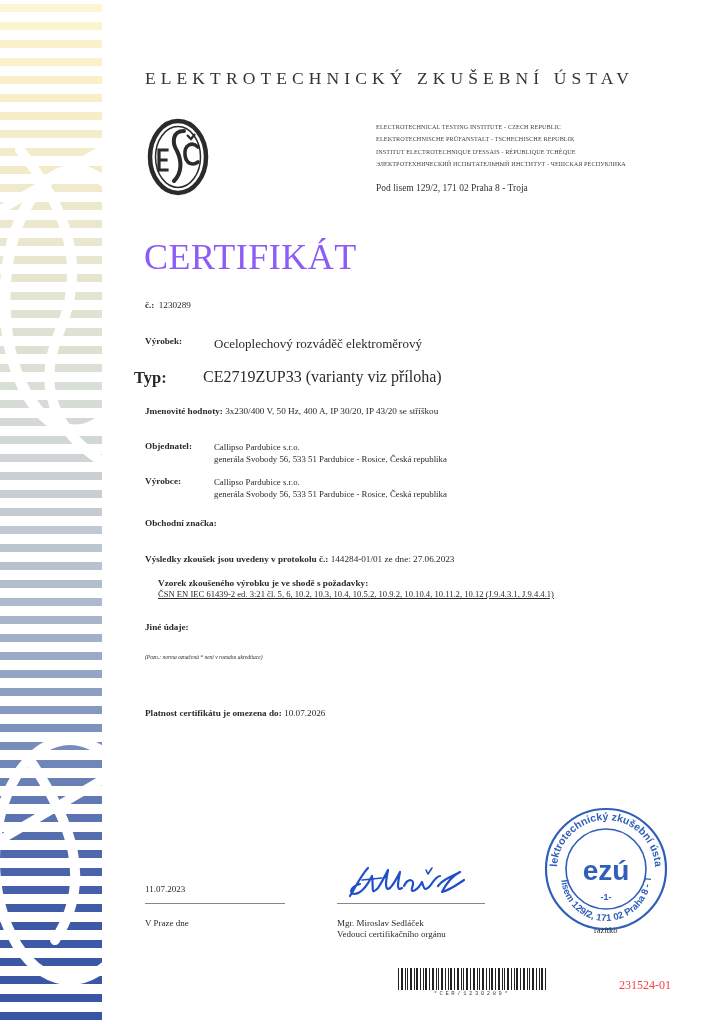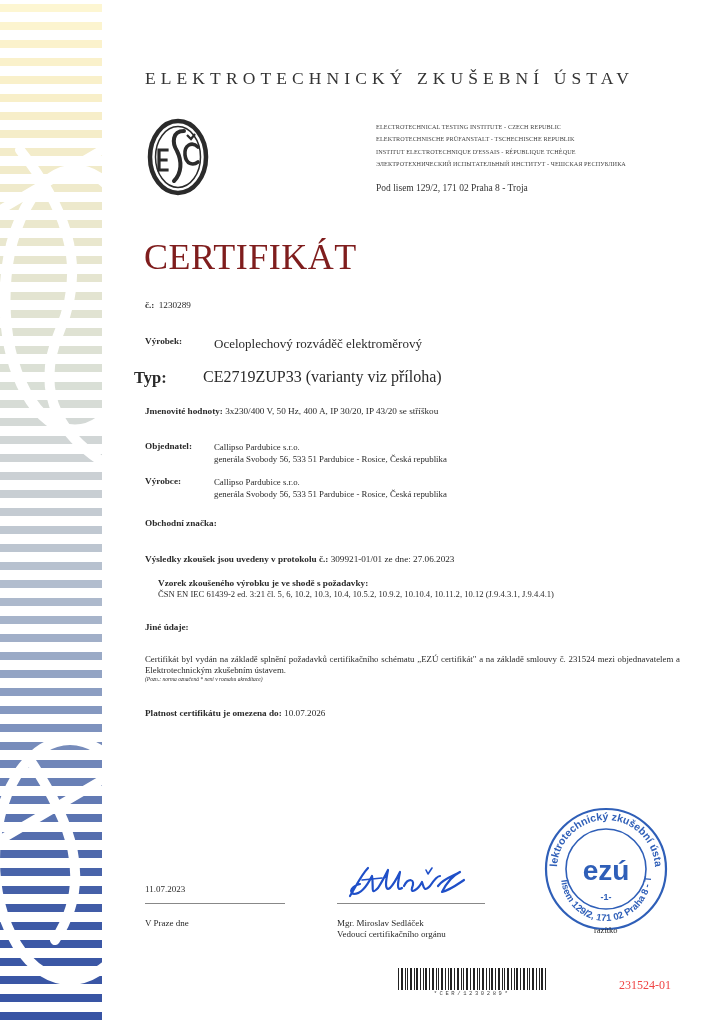--- a/index.html
+++ b/index.html
@@ -12,21 +12,21 @@
 
   .abs { position: absolute; }
 
   .inst-name { left: 145px; top: 68px; font-size: 17.5px; letter-spacing: 5.1px; color: #333; white-space: nowrap; }
 
   .logo { left: 146px; top: 117px; width: 64px; height: 80px; }
 
   .inst-lines { left: 376px; top: 121px; font-size: 6.2px; line-height: 12.4px; color: #444; letter-spacing: 0.1px; white-space: nowrap; text-transform: uppercase; }
   .inst-addr { left: 376px; top: 183px; font-size: 9.5px; color: #333; white-space: nowrap; }
 
-  .cert-title { left: 144px; top: 236px; font-size: 36px; color: #7f1d1d; letter-spacing: 0.5px; white-space: nowrap; }
+  .cert-title { left: 144px; top: 236px; font-size: 36px; color: #8b5cf6; letter-spacing: 0.5px; white-space: nowrap; }
 
   .lbl { font-weight: bold; color: #2a2a2a; }
   .row { white-space: nowrap; }
 
   .num-row { left: 145px; top: 300px; font-size: 9.2px; }
   .num-row .val { margin-left: 2px; }
 
   .product-row { left: 145px; top: 336px; font-size: 9.2px; }
   .product-row .val { position: absolute; left: 69px; top: 0; font-size: 13px; }
 
@@ -37,21 +37,21 @@
   .ratings-row { left: 145px; top: 406px; font-size: 9.2px; }
 
   .party { left: 145px; font-size: 9.2px; }
   .party .val { position: absolute; left: 69px; top: 0; line-height: 12.4px; white-space: nowrap; font-size: 8.8px; }
   .orderer { top: 441px; }
   .maker { top: 476px; }
 
   .trade { left: 145px; top: 518px; font-size: 9.2px; }
   .results { left: 145px; top: 554px; font-size: 9.2px; }
   .sample { left: 158px; top: 578px; font-size: 9.2px; line-height: 11px; }
-  .sample .std { font-size: 8.6px; display: block; }
+  .sample .std { font-size: 8.6px; display: block; text-decoration: underline; }
 
   .other { left: 145px; top: 622px; font-size: 9.2px; }
 
   .statement { left: 145px; top: 654px; width: 535px; font-size: 8.8px; line-height: 11px; text-align: justify; }
   .statement .note { font-size: 5.5px; font-style: italic; display: block; line-height: 7px; }
 
   .validity { left: 145px; top: 708px; font-size: 9.2px; }
 
   .sig-date { left: 145px; top: 884px; font-size: 9px; }
   .sig-line1 { left: 145px; top: 903px; width: 140px; height: 1px; background: #888; }
@@ -226,36 +226,35 @@
     <div>generála Svobody 56, 533 51 Pardubice - Rosice, Česká republika</div>
   </div>
 </div>
 
 <div class="abs row trade">
   <span class="lbl">Obchodní značka:</span>
 </div>
 
 <div class="abs row results">
   <span class="lbl">Výsledky zkoušek jsou uvedeny v protokolu č.:</span>
-  <span>309921-01/01</span>
+  <span>144284-01/01</span>
   <span>ze dne:</span>
   <span>27.06.2023</span>
 </div>
 
 <div class="abs row sample">
   <span class="lbl">Vzorek zkoušeného výrobku je ve shodě s požadavky:</span>
   <span class="std">ČSN EN IEC 61439-2 ed. 3:21 čl. 5, 6, 10.2, 10.3, 10.4, 10.5.2, 10.9.2, 10.10.4, 10.11.2, 10.12 (J.9.4.3.1, J.9.4.4.1)</span>
 </div>
 
 <div class="abs row other">
   <span class="lbl">Jiné údaje:</span>
 </div>
 
 <div class="abs statement">
-  <span>Certifikát byl vydán na základě splnění požadavků certifikačního schématu „EZÚ certifikát" a na základě smlouvy č. 231524 mezi objednavatelem a Elektrotechnickým zkušebním ústavem.</span>
   <span class="note">(Pozn.: norma označená * není v rozsahu akreditace)</span>
 </div>
 
 <div class="abs row validity">
   <span class="lbl">Platnost certifikátu je omezena do:</span>
   <span>10.07.2026</span>
 </div>
 
 <div class="abs sig-date">11.07.2023</div>
 <div class="abs sig-line1"></div>

